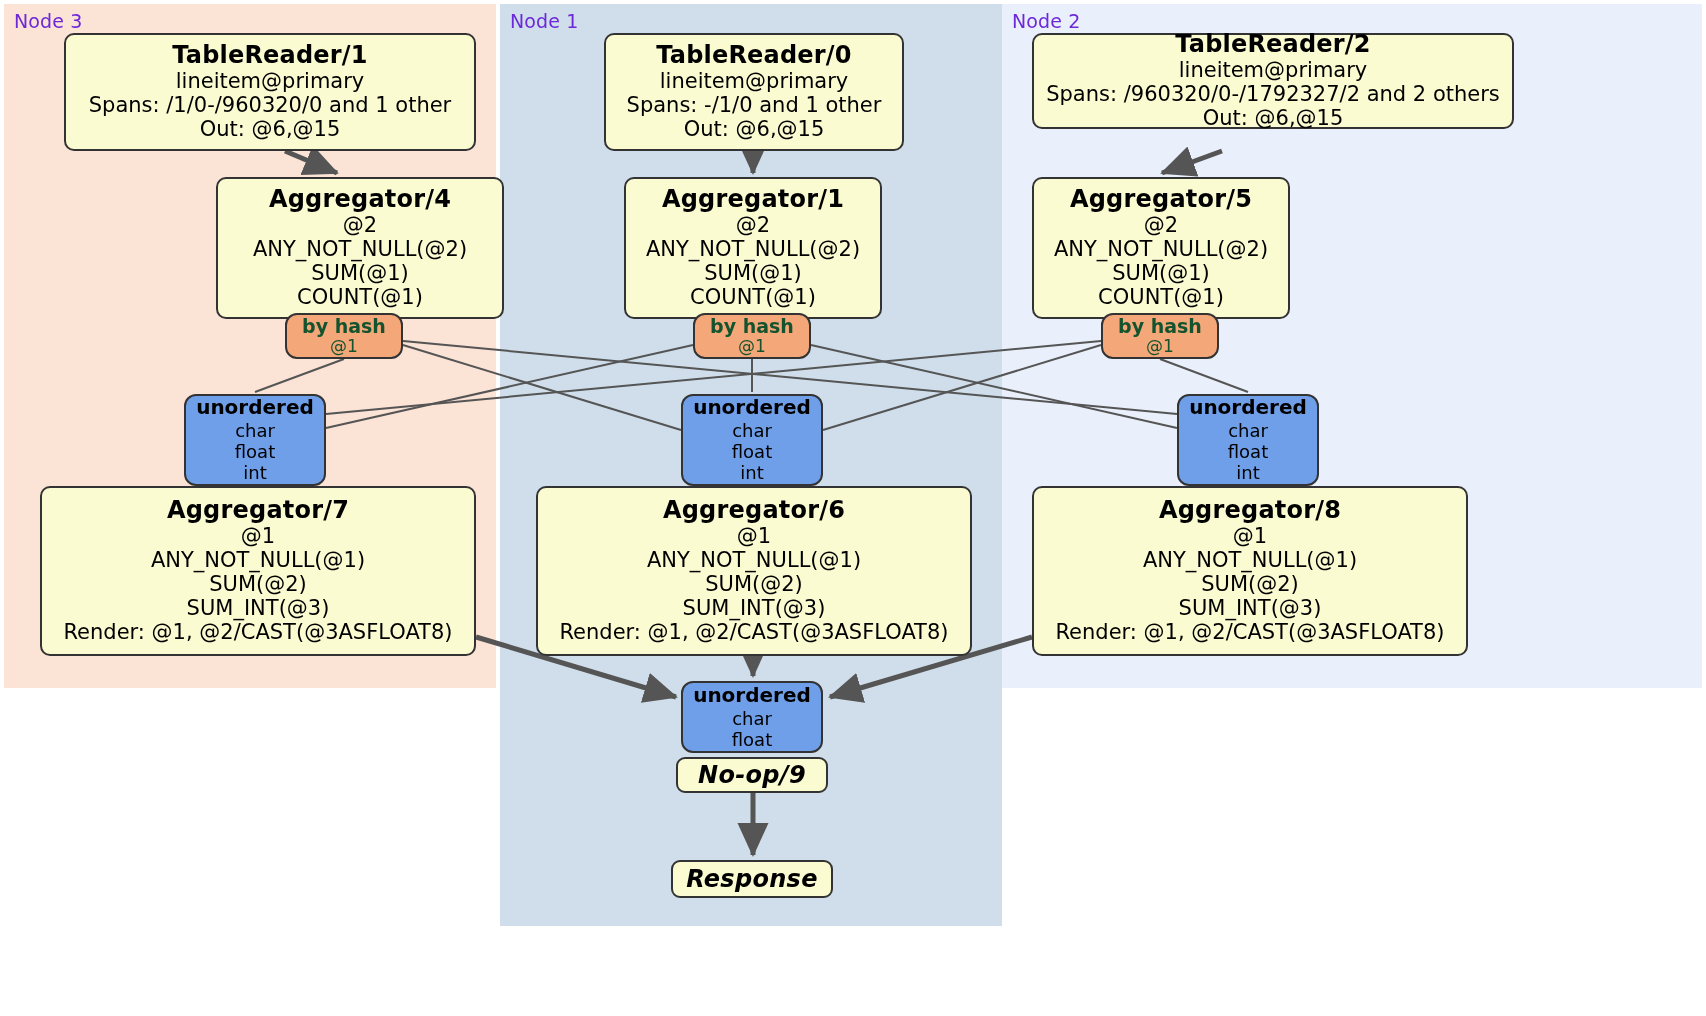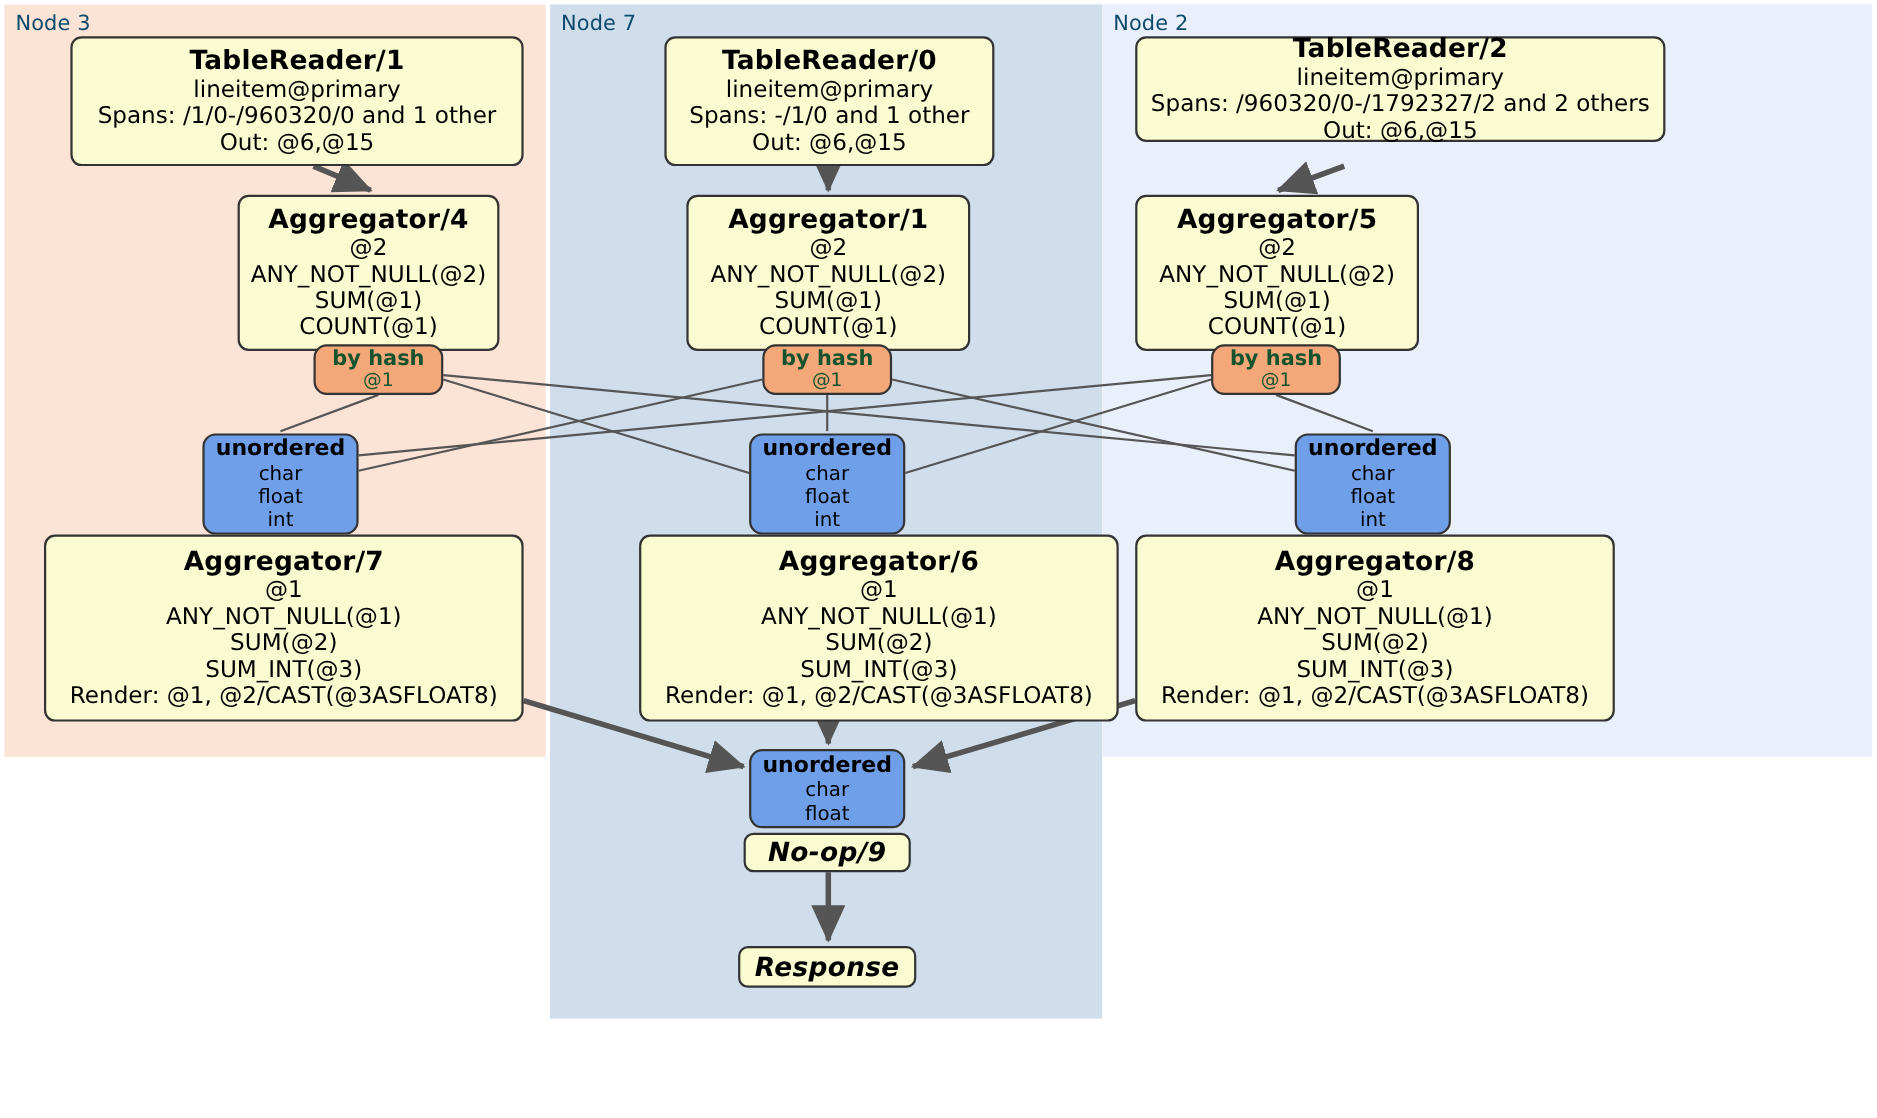--- a/index.html
+++ b/index.html
@@ -4,21 +4,21 @@
 <style>
   html,body{margin:0;padding:0;background:#ffffff;}
   body{width:1706px;height:1016px;position:relative;
        font-family:"DejaVu Sans","Liberation Sans",sans-serif;
        -webkit-font-smoothing:antialiased;overflow:hidden;}
 
   #stage{position:absolute;left:0;top:0;width:1706px;height:1016px;}
 
   
   .panel{position:absolute;box-sizing:border-box;}
-  .panel-label{position:absolute;left:10px;top:6px;font-size:19px;color:#0c4a6e;
+  .panel-label{position:absolute;left:10px;top:6px;font-size:19px;color:#6d28d9;
                letter-spacing:.1px;white-space:nowrap;}
 
   #panel-node3{left:4px;  top:4px;  width:492px; height:684px; background:#fbe3d6;}
   #panel-node1{left:500px;top:4px;  width:502px; height:922px; background:#cfdeea;}
   #panel-node2{left:1002px;top:4px; width:700px; height:684px; background:#eaf0fb;}
 
   
   #edges{position:absolute;left:0;top:0;width:1706px;height:1016px;
          pointer-events:none;}
 
@@ -44,54 +44,54 @@
   .small-proc{background:#fbfbd2;border:2px solid #333;border-radius:9px;
               display:flex;align-items:center;justify-content:center;font-style:italic;}
   .small-proc .ttl{font-weight:bold;font-size:24px;line-height:1;letter-spacing:.3px;}
 
   
   #tr1{left:64px;  top:33px; width:412px; height:118px;}
   #tr0{left:604px; top:33px; width:300px; height:118px;}
   #tr2{left:1032px;top:33px; width:482px; height:96px;}
 
   
-  #agg4{left:216px; top:177px; width:238px; height:142px;}
+  #agg4{left:216px; top:177px; width:288px; height:142px;}
   #agg3{left:624px; top:177px; width:258px; height:142px;}
   #agg5{left:1032px;top:177px; width:258px; height:142px;}
 
   
   #bh4{left:285px; top:313px; width:118px; height:46px;}
   #bh3{left:693px; top:313px; width:118px; height:46px;}
   #bh5{left:1101px;top:313px; width:118px; height:46px;}
 
   
   #rx7{left:184px; top:394px; width:142px; height:92px;}
   #rx6{left:681px; top:394px; width:142px; height:92px;}
   #rx8{left:1177px;top:394px; width:142px; height:92px;}
 
   
   #agg7{left:40px;  top:486px; width:436px; height:170px;}
-  #agg6{left:536px; top:486px; width:436px; height:170px;margin-left:45px;}
+  #agg6{left:536px; top:486px; width:436px; height:170px;}
   #agg8{left:1032px;top:486px; width:436px; height:170px;}
 
   
   #rxf {left:681px; top:681px; width:142px; height:72px;}
   #noop{left:676px; top:757px; width:152px; height:36px;}
   #resp{left:671px; top:860px; width:162px; height:38px;}
 </style>
 </head>
 <body>
 
 <div id="stage">
 
   <div class="panel" id="panel-node3">
     <div class="panel-label">Node 3</div>
   </div>
   <div class="panel" id="panel-node1">
-    <div class="panel-label">Node 7</div>
+    <div class="panel-label">Node 1</div>
   </div>
   <div class="panel" id="panel-node2">
     <div class="panel-label">Node 2</div>
   </div>
 
   <svg id="edges" viewBox="0 0 1706 1016">
     <defs>
       <marker id="ah" markerWidth="9" markerHeight="9" refX="6.6" refY="3.2" orient="auto" markerUnits="strokeWidth">
         <path d="M0,0 L7,3.2 L0,6.4 z" fill="#555"></path>
       </marker>

